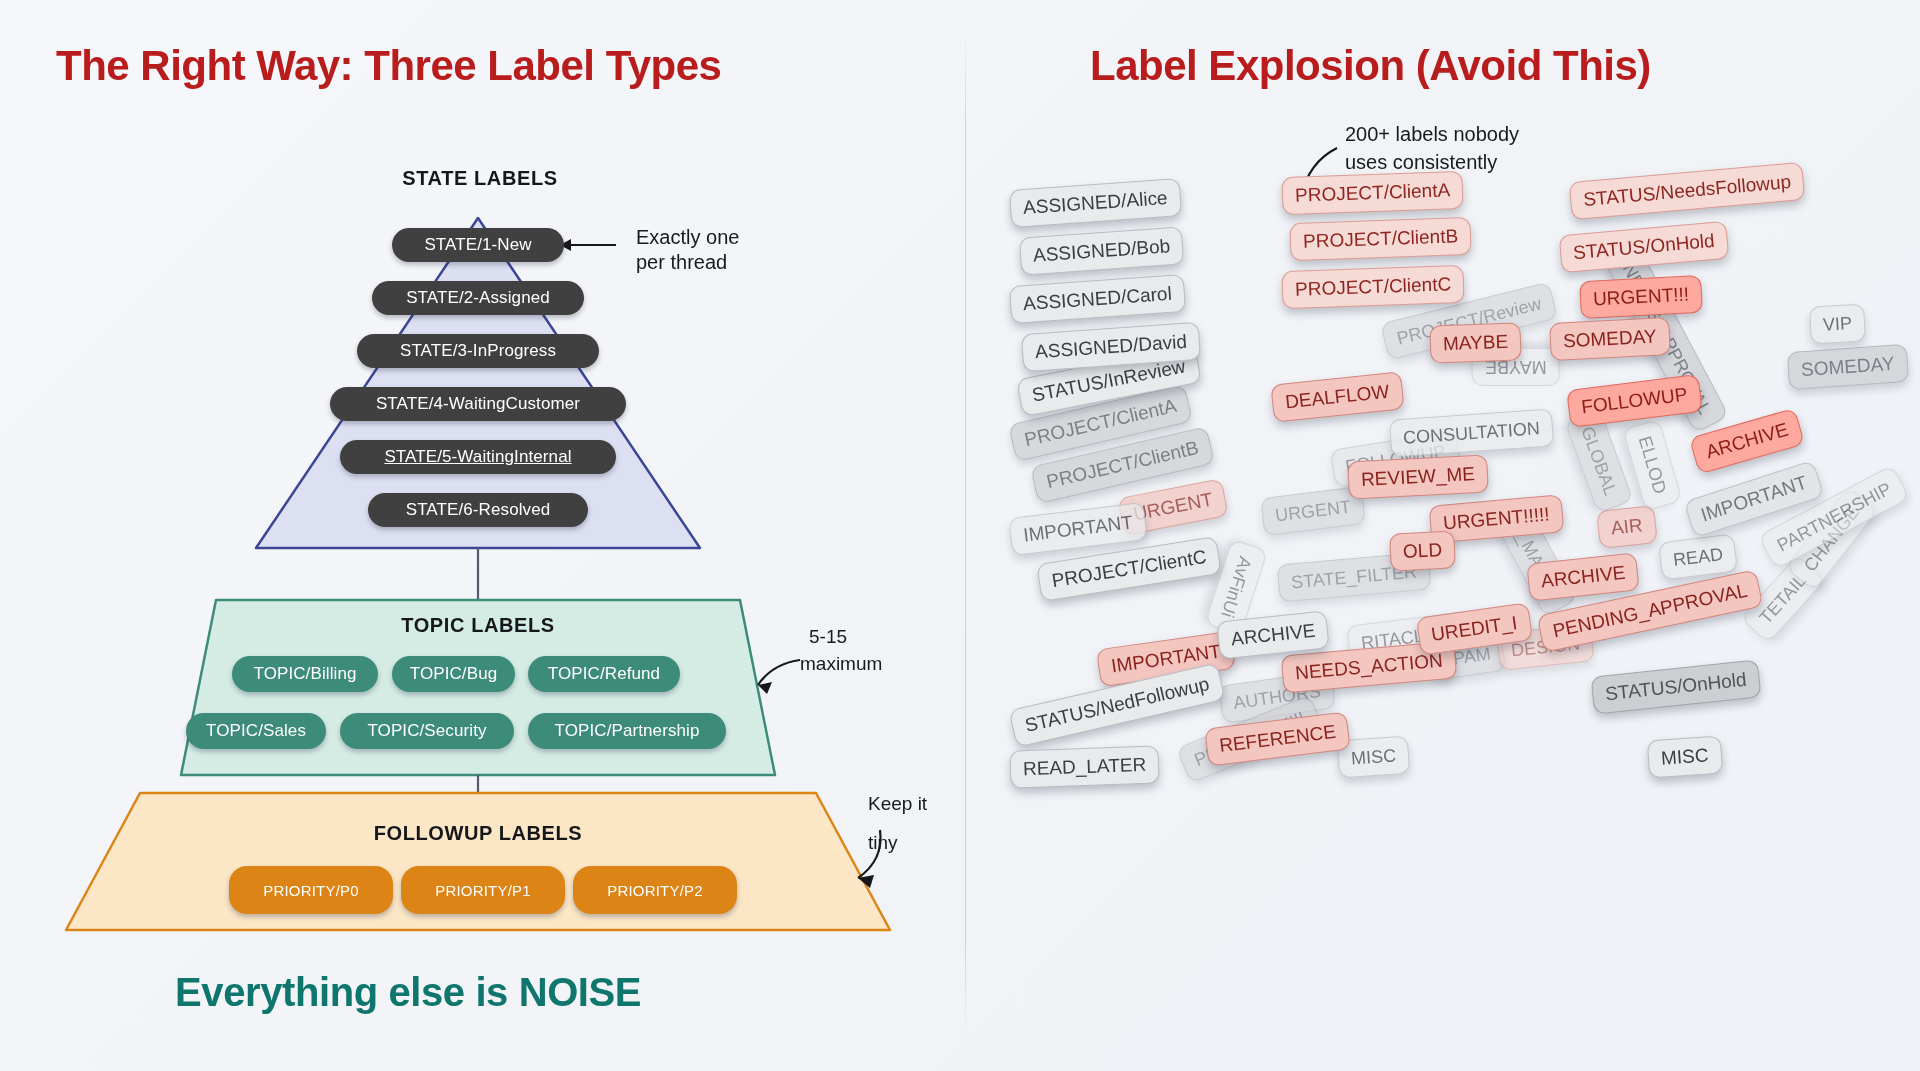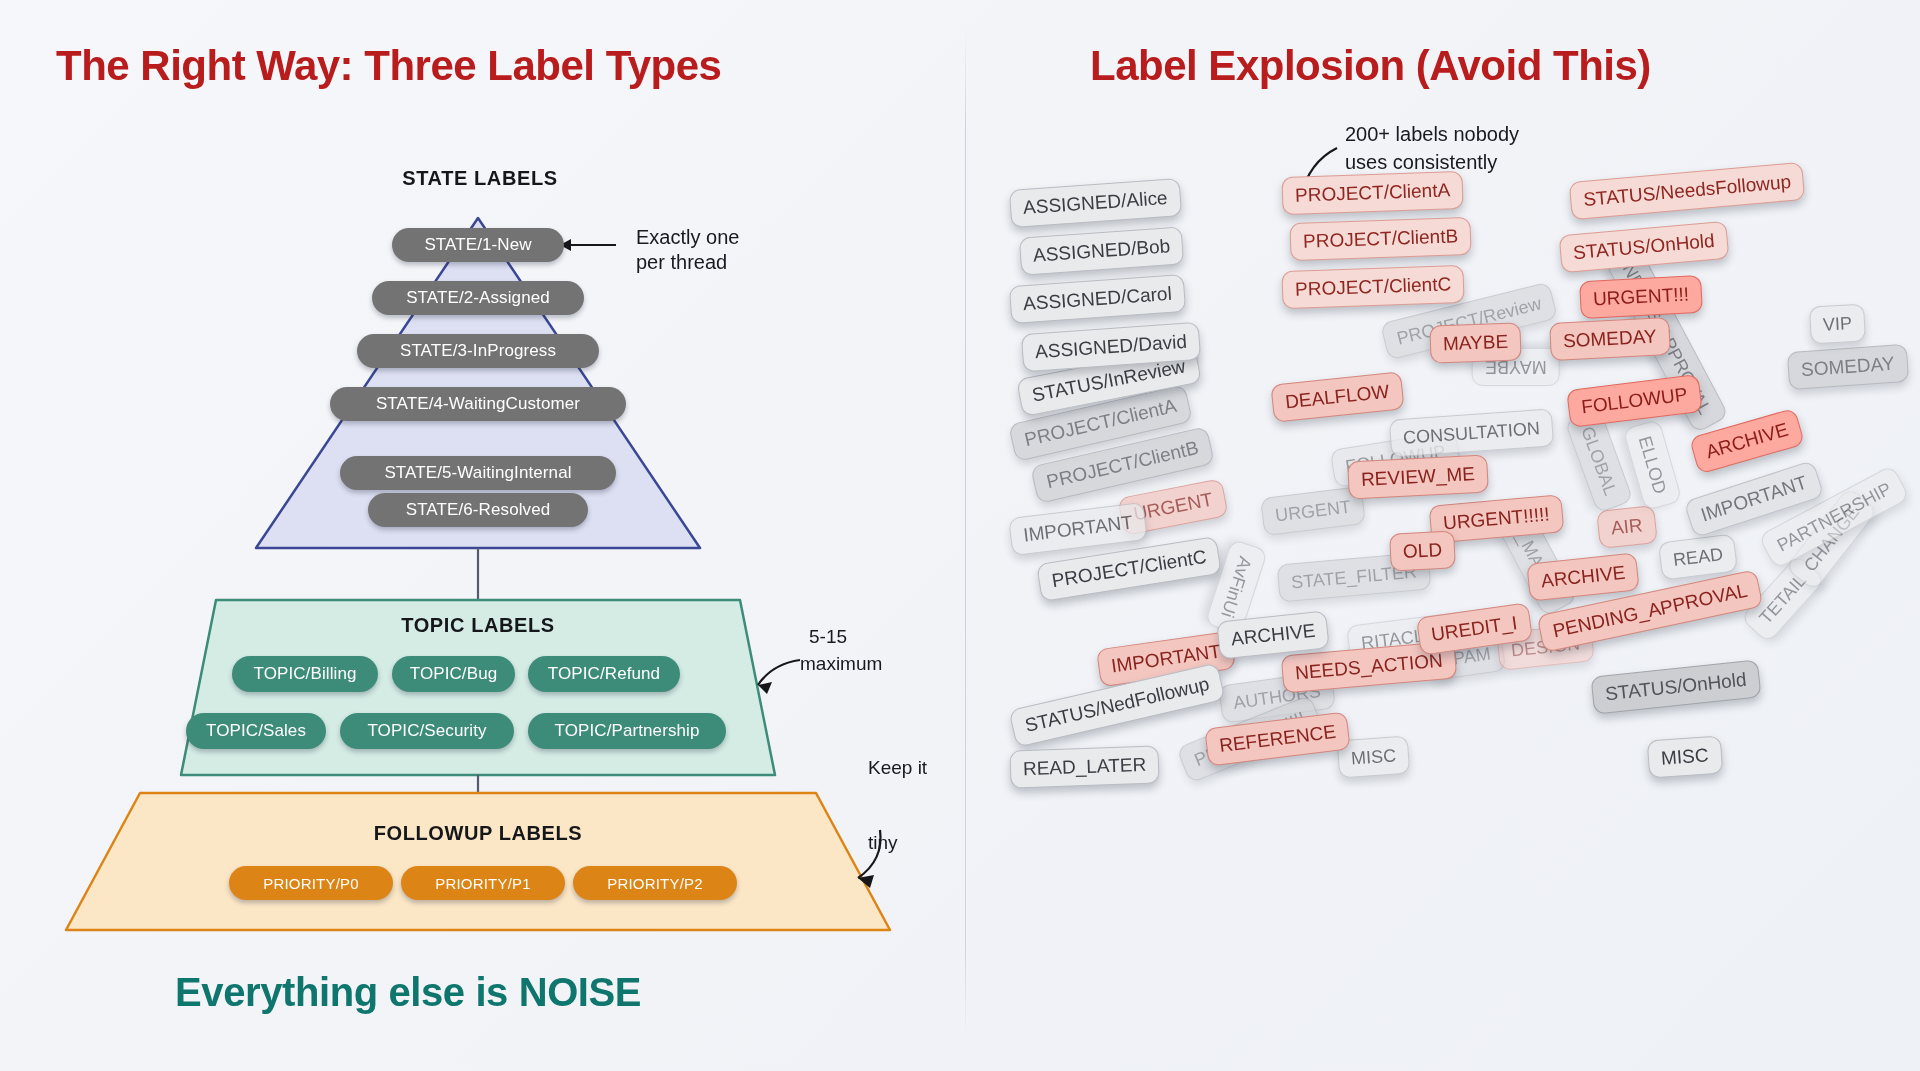--- a/index.html
+++ b/index.html
@@ -31,23 +31,23 @@
     position:absolute;font-size:20px;font-weight:bold;letter-spacing:.6px;
     color:#15171b;text-align:center;white-space:nowrap;
   }
 
   .chip{
     position:absolute;display:flex;align-items:center;justify-content:center;
     border-radius:22px;color:#fff;white-space:nowrap;
     box-shadow:0 3px 5px rgba(30,35,60,.28);
     font-size:17px;letter-spacing:.1px;height:34px;
   }
-  .chip.state{background:#737373;}
+  .chip.state{background:#404040;}
   .chip.topic{background:#3d8b79;font-size:17px;border-radius:20px;height:36px;}
-  .chip.prio{background:#dd8416;font-size:15px;border-radius:18px;height:34px;letter-spacing:.2px;}
+  .chip.prio{background:#dd8416;font-size:15px;border-radius:18px;height:48px;letter-spacing:.2px;}
 
   .anno{position:absolute;font-size:20px;color:#171a1f;line-height:1.22;}
   .anno-sm{position:absolute;font-size:19px;color:#171a1f;line-height:1.25;}
 
   h2.footer-note{
     position:absolute;left:175px;top:970px;margin:0;
     font-size:40px;font-weight:bold;color:#0f766e;letter-spacing:-.4px;
   }
 
   
@@ -105,21 +105,21 @@
         <path d="M858 878 l16 -3 l-4 13 Z" fill="#15171b"></path>
       </g>
     </svg>
 
     <div class="sec-head" style="left:330px;top:167px;width:300px;">STATE LABELS</div>
 
     <div class="chip state" style="left:392px;top:228px;width:172px;">STATE/1-New</div>
     <div class="chip state" style="left:372px;top:281px;width:212px;">STATE/2-Assigned</div>
     <div class="chip state" style="left:357px;top:334px;width:242px;">STATE/3-InProgress</div>
     <div class="chip state" style="left:330px;top:387px;width:296px;">STATE/4-WaitingCustomer</div>
-    <div class="chip state" style="left:340px;top:456px;width:276px;">STATE/5-WaitingInternal</div>
+    <div class="chip state" style="left:340px;top:440px;width:276px;text-decoration:underline;">STATE/5-WaitingInternal</div>
     <div class="chip state" style="left:368px;top:493px;width:220px;">STATE/6-Resolved</div>
 
     <div class="anno" style="left:636px;top:225px;">Exactly one</div>
     <div class="anno" style="left:636px;top:250px;">per thread</div>
 
     <div class="sec-head" style="left:328px;top:614px;width:300px;">TOPIC LABELS</div>
 
     <div class="chip topic" style="left:232px;top:656px;width:146px;">TOPIC/Billing</div>
     <div class="chip topic" style="left:392px;top:656px;width:123px;">TOPIC/Bug</div>
     <div class="chip topic" style="left:528px;top:656px;width:152px;">TOPIC/Refund</div>
@@ -130,21 +130,21 @@
 
     <div class="anno-sm" style="left:800px;top:625px;margin-left:9px;">5-15</div>
     <div class="anno-sm" style="left:800px;top:652px;">maximum</div>
 
     <div class="sec-head" style="left:328px;top:822px;width:300px;">FOLLOWUP LABELS</div>
 
     <div class="chip prio" style="left:229px;top:866px;width:164px;">PRIORITY/P0</div>
     <div class="chip prio" style="left:401px;top:866px;width:164px;">PRIORITY/P1</div>
     <div class="chip prio" style="left:573px;top:866px;width:164px;">PRIORITY/P2</div>
 
-    <div class="anno-sm" style="left:868px;top:756px;">Keep it</div>
+    <div class="anno-sm" style="left:868px;top:792px;">Keep it</div>
     <div class="anno-sm" style="left:868px;top:831px;">tiny</div>
   </div>
 
   <h2 class="footer-note">Everything else is NOISE</h2>
 </div>
 
 <div class="panel panel-right">
   <h1 class="title" id="title-right" style="left:125px;top:42px;">Label Explosion (Avoid This)</h1>
 
   <div class="anno" style="position:absolute;left:380px;top:122px;">200+ labels nobody</div>

